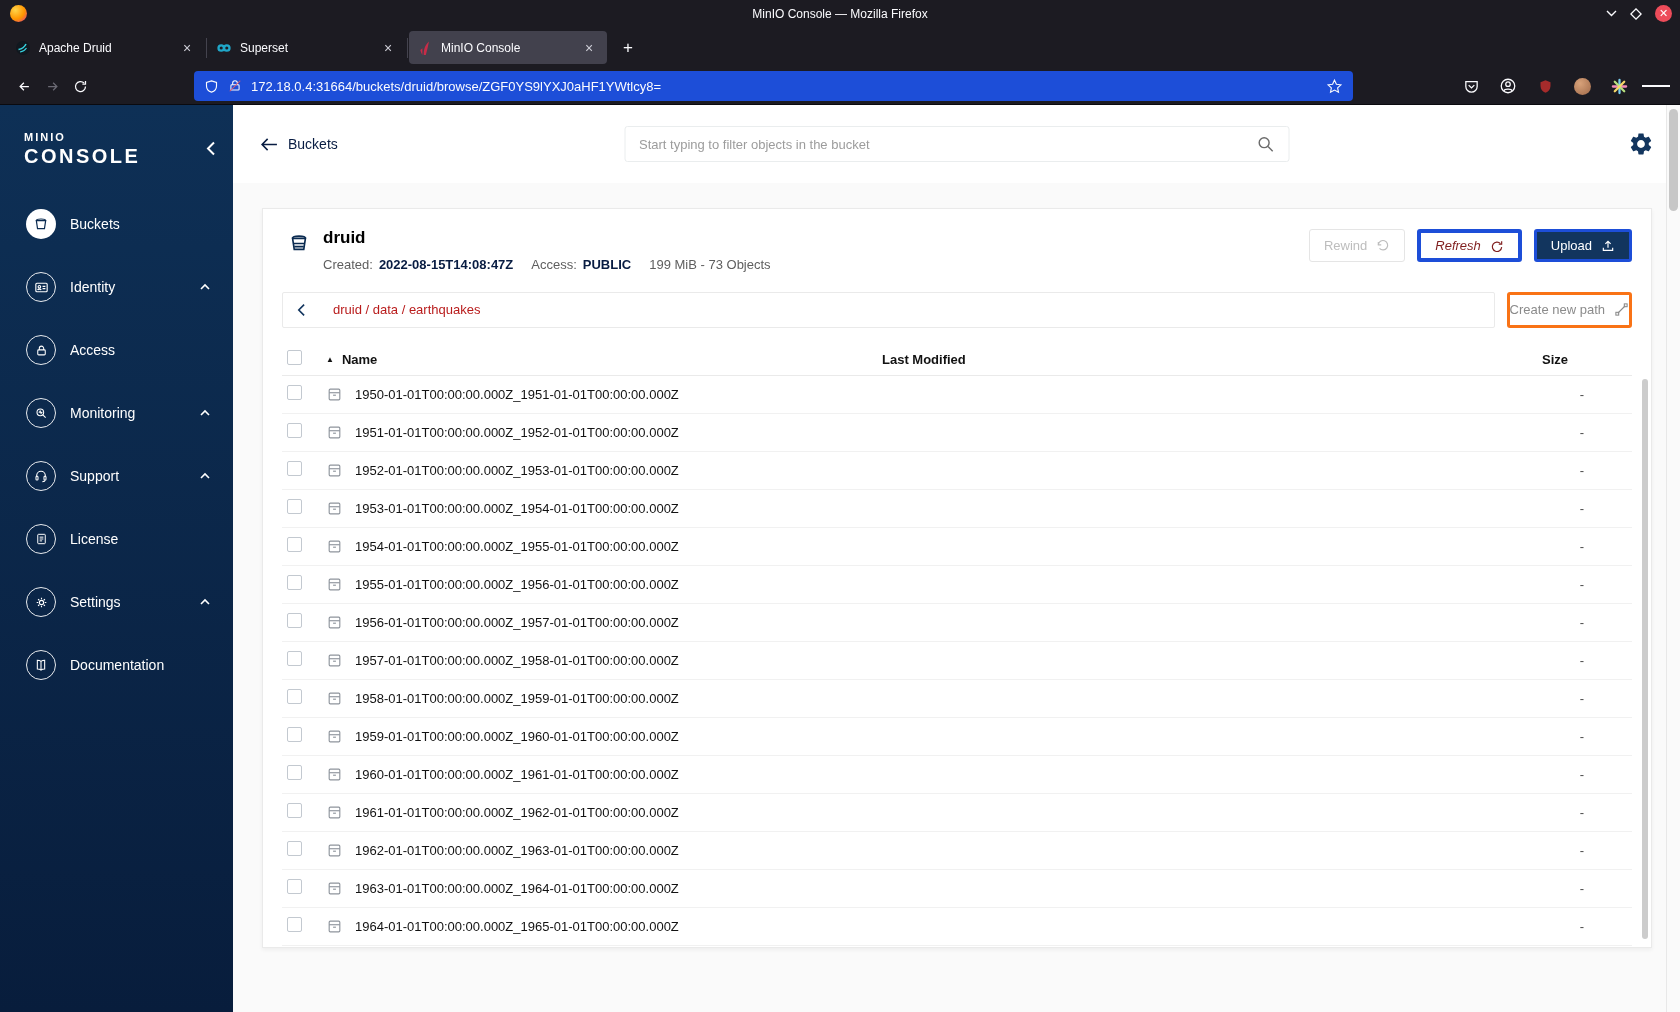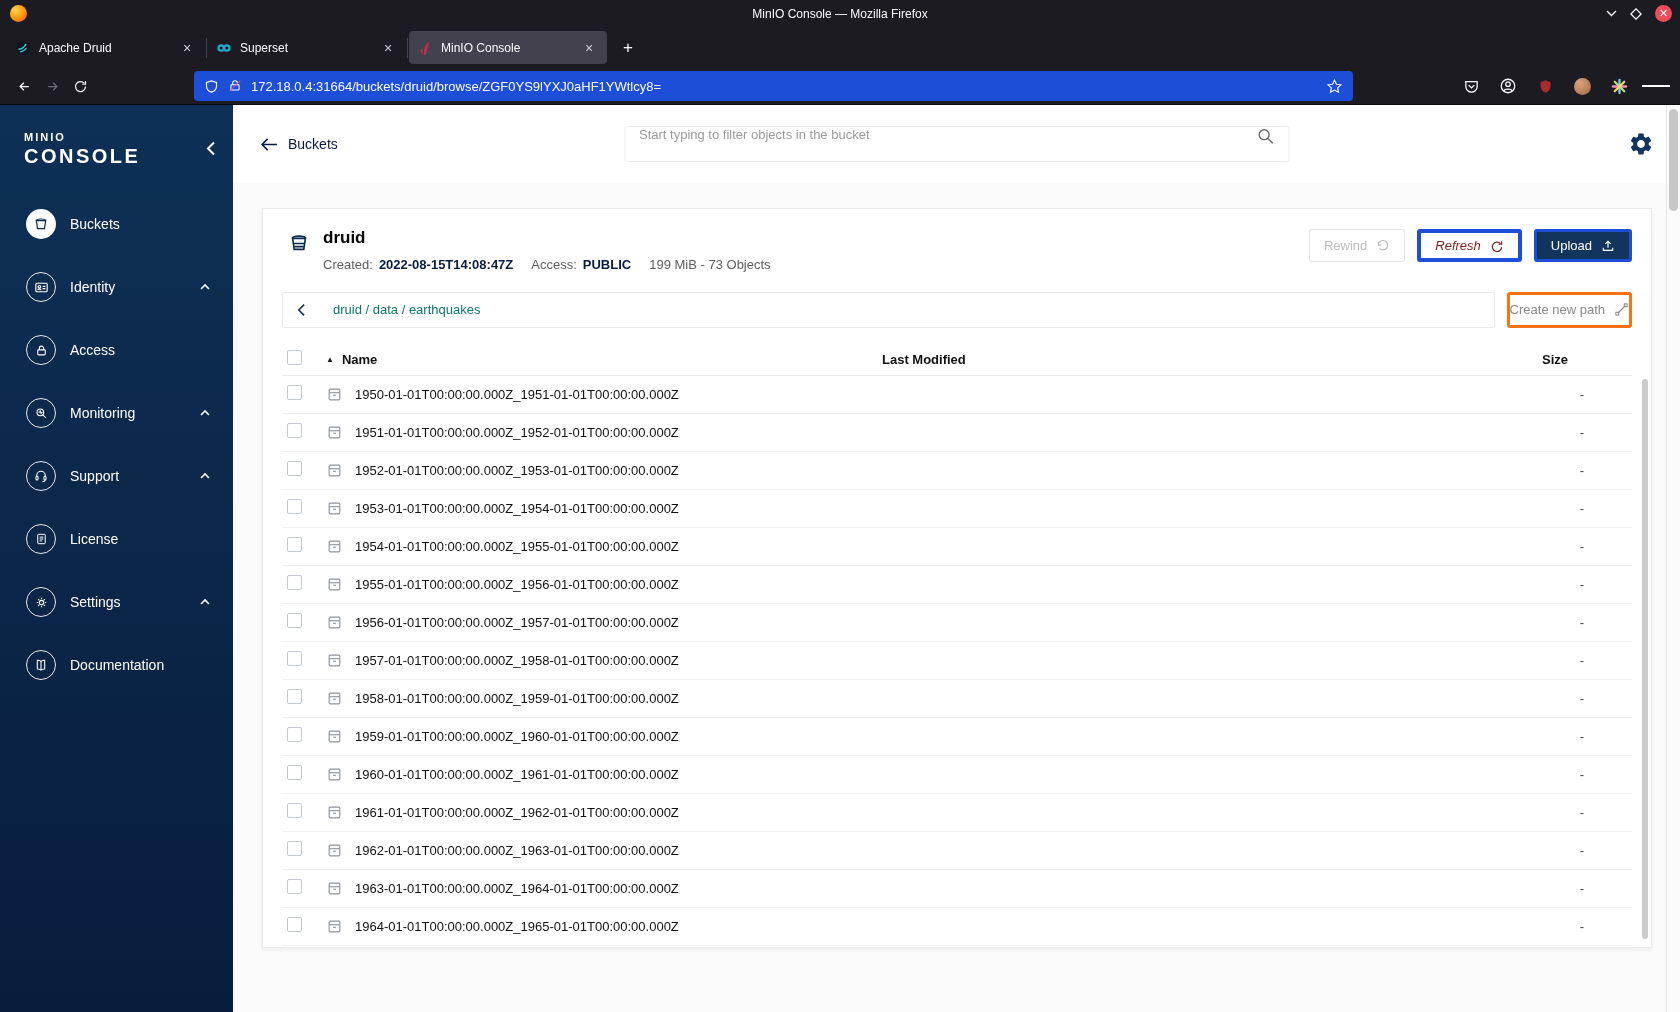--- a/index.html
+++ b/index.html
@@ -57,21 +57,21 @@
   .menu-label { font-size:14px; flex:1; }
   .menu-chevron { margin-right:2px; }
   .logout-item { position:absolute; bottom:96px; left:0; right:0; height:40px; display:flex; align-items:center;
                  padding:0 26px; cursor:pointer; }
   .logout-icon { width:30px; margin-right:14px; display:flex; justify-content:center; }
 
   .main { flex:1; min-width:0; position:relative; background:#fafafa; }
   .apptopbar { height:78px; background:#fff; display:flex; align-items:center; position:relative; padding:0 28px; }
   .back-link { display:flex; align-items:center; gap:10px; color:#081C42; font-size:14px; cursor:pointer; }
   .search-wrap { position:absolute; left:50%; transform:translateX(-50%); width:665px; height:36px;
-                 background:#fff; border:1px solid #EAEDEE; border-radius:3px; display:flex; align-items:flex-start;
+                 background:#fff; border:1px solid #EAEDEE; border-radius:3px; display:flex; align-items:center;
                  padding:0 14px; gap:10px; }
   .search-input { flex:1; border:none; outline:none; font-size:13px; color:#333; background:transparent;
                   font-family:"Liberation Sans", sans-serif; }
   .search-input::placeholder { color:#9c9c9c; }
   .gear-btn { position:absolute; right:26px; top:26px; cursor:pointer; }
 
   .content { padding:25px 28px 0 29px; height:829px; }
   .card { background:#fff; border:1px solid #EAEAEA; box-shadow:0 2px 4px rgba(0,0,0,.05);
           height:740px; padding:20px 19px 0; position:relative; overflow:hidden; }
 
@@ -86,21 +86,21 @@
   .btn { height:33px; border-radius:3px; font-size:13px; display:flex; align-items:center; gap:9px;
          padding:0 14px; cursor:pointer; background:#fff; font-family:"Liberation Sans", sans-serif; }
   .btn-rewind { border:1px solid #E5E5E5; color:#BDBDBD; cursor:default; }
   .btn-refresh { border:4px solid #1d4ed8; color:#7f1d1d;font-style:italic; }
   .btn-upload { border:3px solid #1d4ed8; background:#12355E; color:#fff; }
 
   .pathbar { margin-top:20px; display:flex; gap:12px; }
   .path-box { flex:1; border:1px solid #EAEAEA; border-radius:2px; height:36px; display:flex;
               align-items:center; padding:0 14px; }
   .path-back-btn { margin-right:28px; cursor:pointer; display:flex; }
-  .path-text { font-size:13px; color:#0f766e; }
+  .path-text { font-size:13px; color:#b91c1c; }
   .btn-create-path { height:36px; border:3px solid #f97316; color:#8b8b8b; padding:0 0; }
 
   .grid-cols { display:grid; grid-template-columns:44px 556px 1fr 150px; align-items:center; }
   .table-wrap { margin-top:16px; }
   .table-head { height:32px; border-bottom:1px solid #EAEAEA; font-size:13px; font-weight:bold; color:#121212; }
   .head-name { display:flex; align-items:center; gap:8px; }
   .sort-glyph { font-size:8px; color:#121212; }
   .head-size, .cell-size { text-align:right; }
   .head-size { padding-right:64px; }
   .cell-size { padding-right:48px; color:#4a4a4a; }

